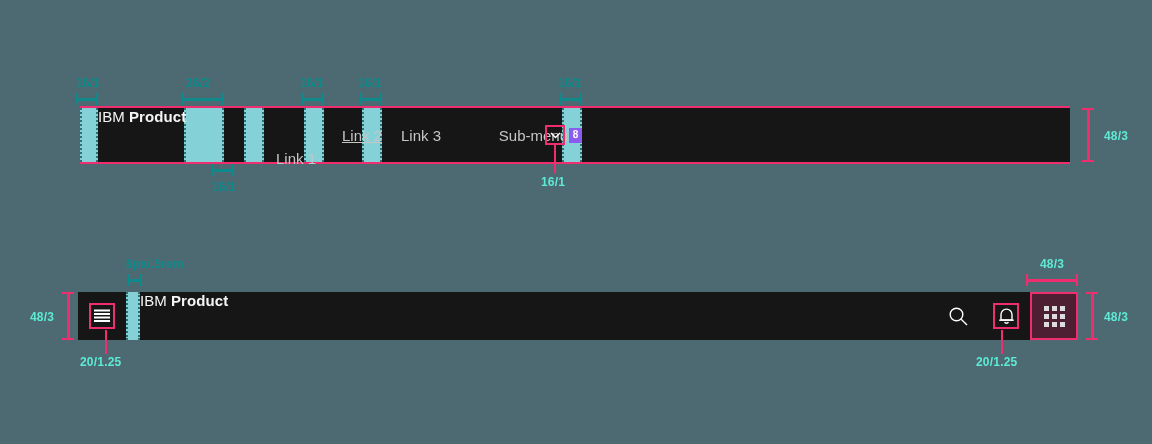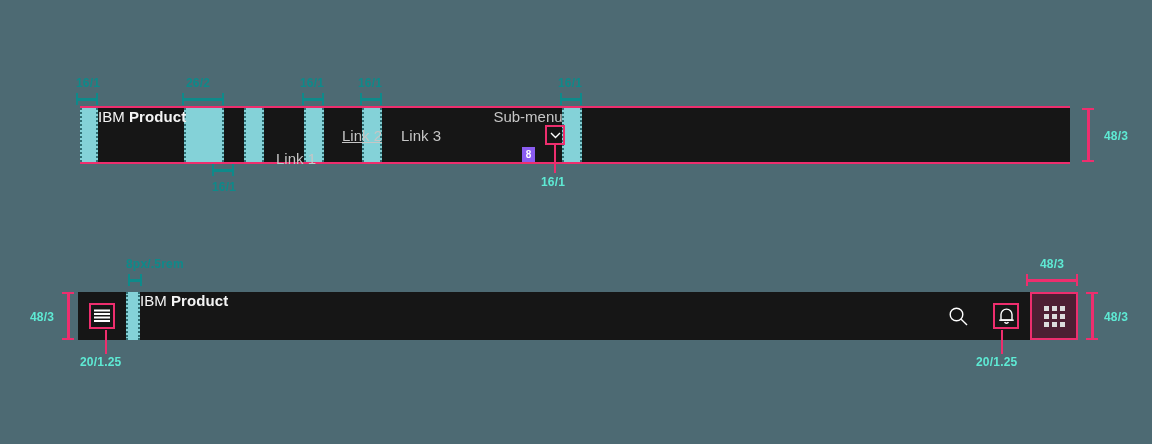--- a/index.html
+++ b/index.html
@@ -122,21 +122,21 @@
   .nav-link {
     position: absolute;
     top: 0; bottom: 0;
     display: flex;
     align-items: center;
     justify-content: center;
     color: #c6c6c6;
     font-size: 15px;
     font-weight: 400;
   }
-  .nav-link.submenu { justify-content: space-between; padding-left: 14px; flex-direction: column; }
+  .nav-link.submenu { justify-content: flex-end; padding-left: 14px; }
 
   
   .chip8 {
     display: inline-flex;
     align-items: center;
     justify-content: center;
     width: 13px;
     height: 15px;
     background: #8a5cf0;
     color: #ffffff;

